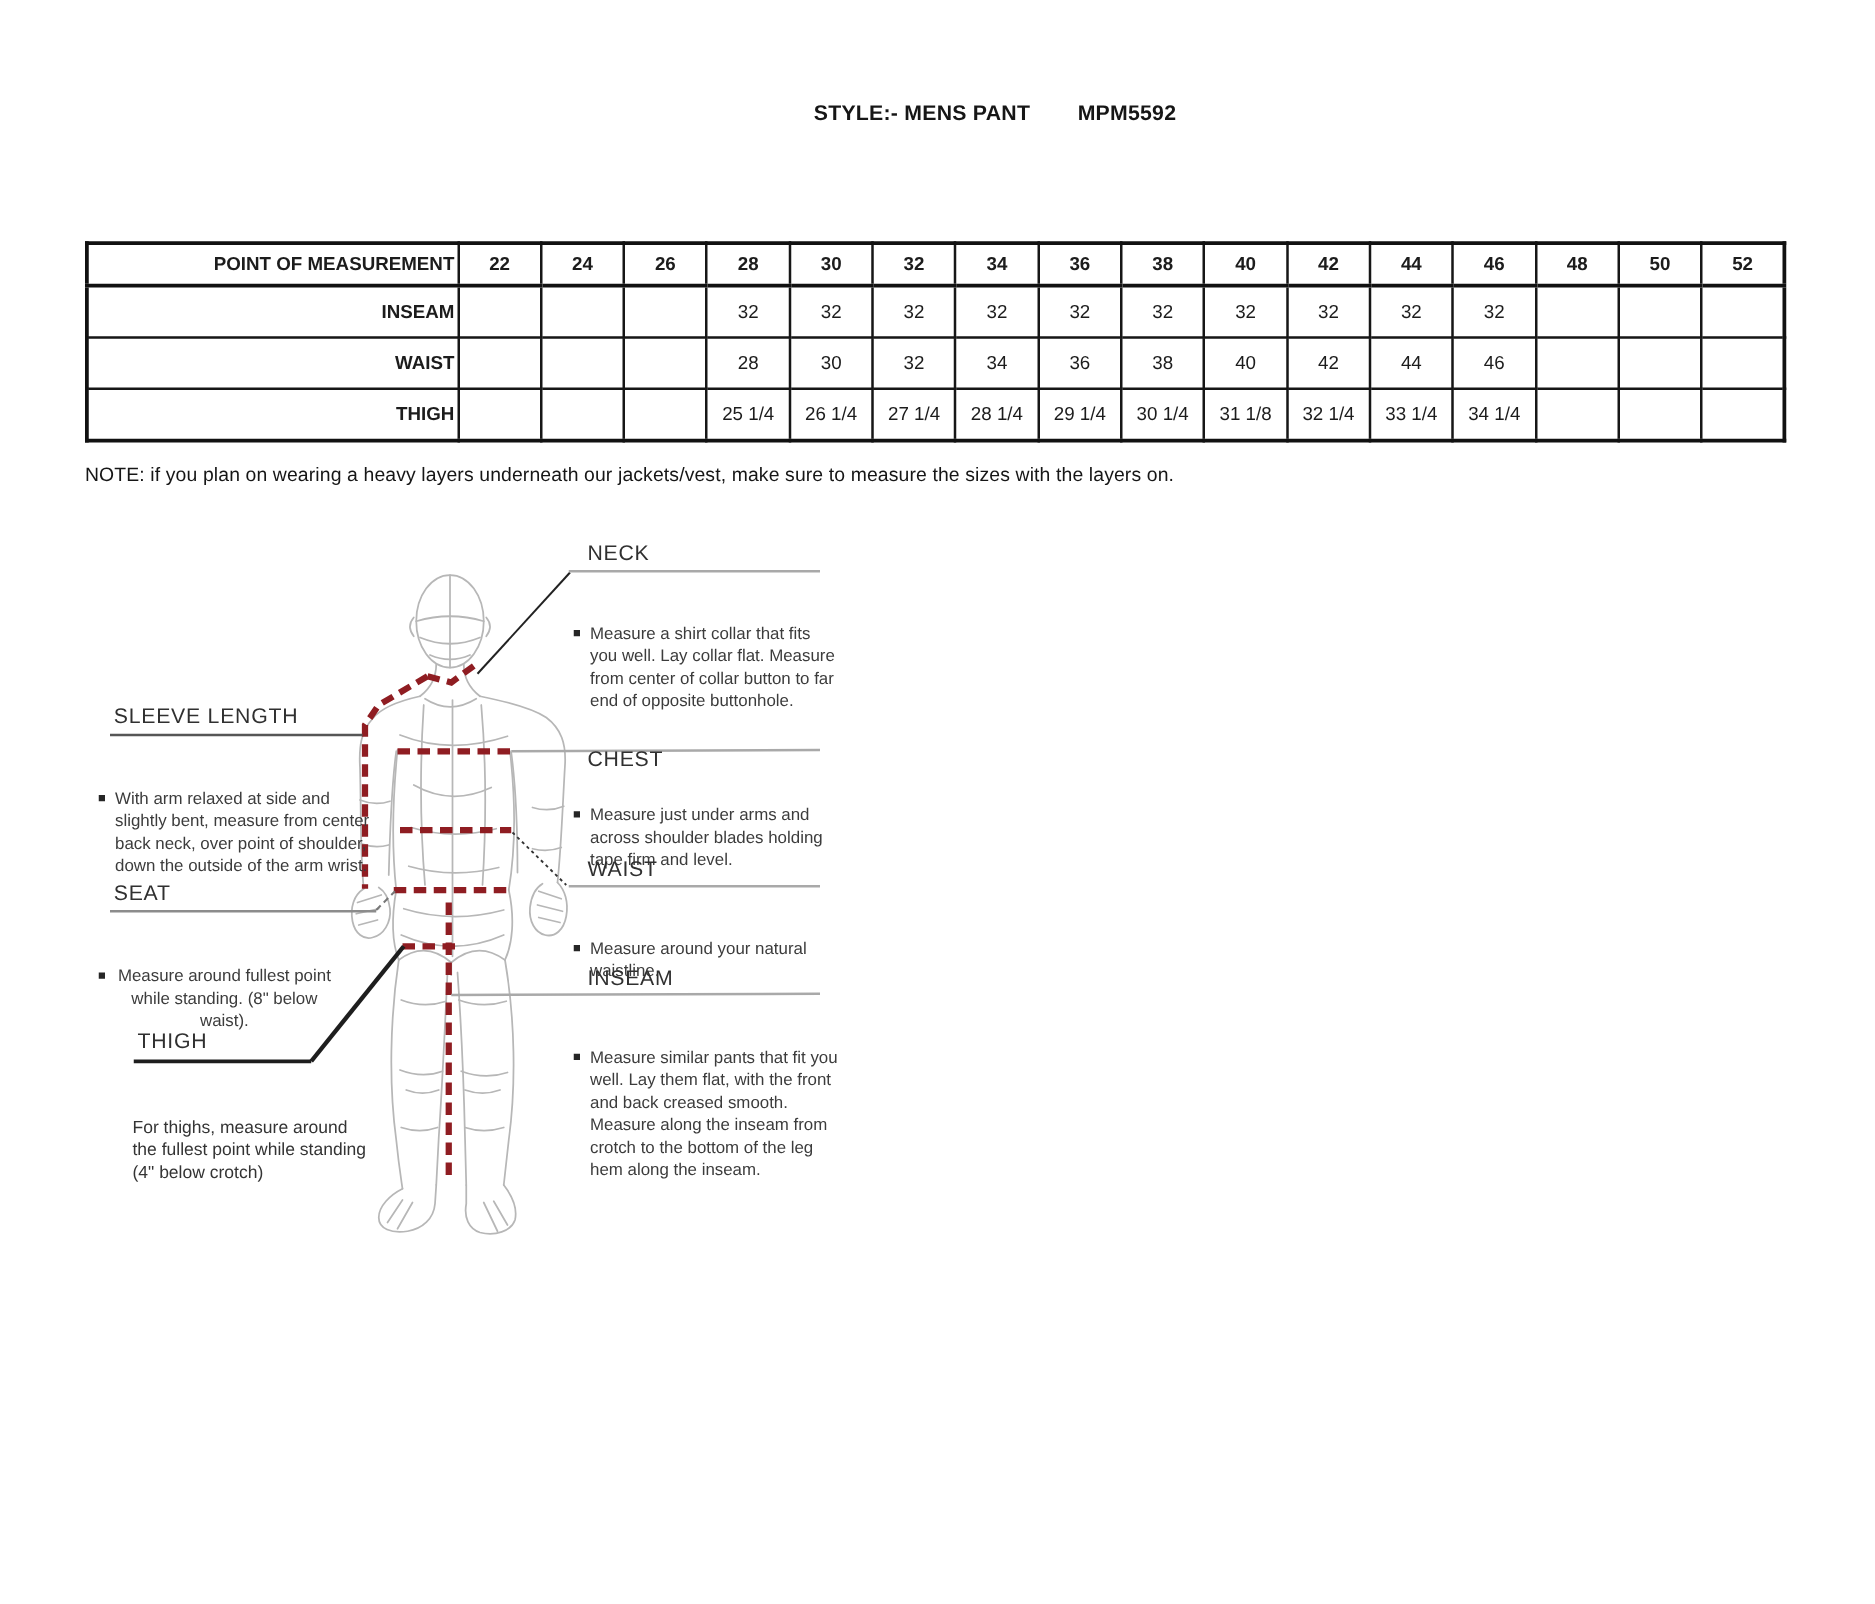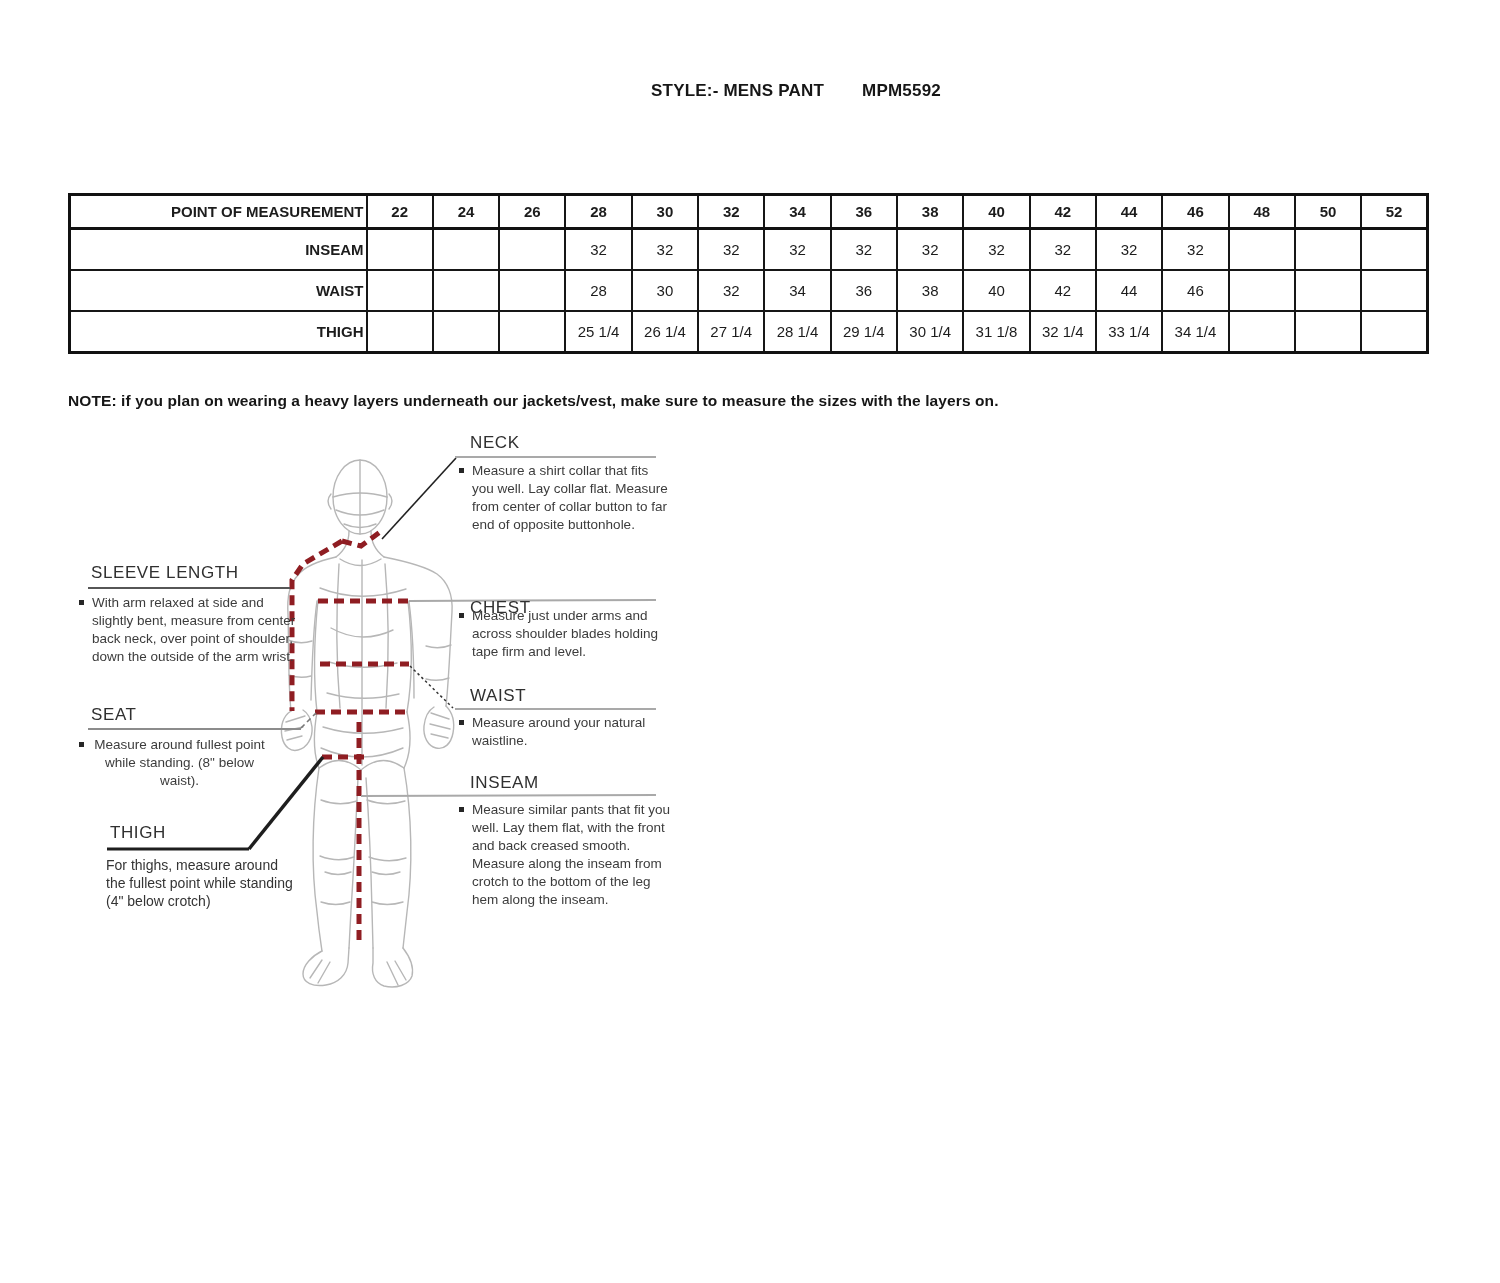--- a/index.html
+++ b/index.html
@@ -22,30 +22,30 @@
   table.size{border:3px solid #111;}
   table.size thead th{border-bottom:3px solid #111;}
   table.size th,table.size td{
     font-size:15px;height:39px;text-align:center;padding:0 2px;overflow:hidden;white-space:nowrap;
   }
   table.size thead th{height:31px;font-weight:bold;}
   table.size col.c-label{width:297px;}
   table.size .lbl{text-align:right;font-weight:bold;padding-left:5px;}
   
   .note{
-    position:absolute;left:68px;top:392px;font-size:15.5px;font-weight:bold;color:#161616;
+    position:absolute;left:68px;top:372px;font-size:15.5px;font-weight:normal;color:#161616;
     letter-spacing:.1px;white-space:nowrap;
   }
   
   .diagram-svg{position:absolute;left:0;top:0;pointer-events:none;}
   .sec-title{
     position:absolute;font-size:17px;color:#303030;letter-spacing:.6px;white-space:nowrap;z-index:3;
   }
   .desc{
-    position:absolute;font-size:13.5px;line-height:1.33;color:#3c3c3c;z-index:3;
+    position:absolute;font-size:13.5px;line-height:1.33;color:#3c3c3c;z-index:3;margin-top:36px;
   }
   .desc.bulleted{padding-left:14px;}
   .desc.bulleted::before{
     content:"";position:absolute;left:1px;top:6px;width:5px;height:5px;background:#262626;
   }
   .desc.big{font-size:14px;line-height:1.3;color:#343434;}
 </style>
 </head>
 <body>
 

